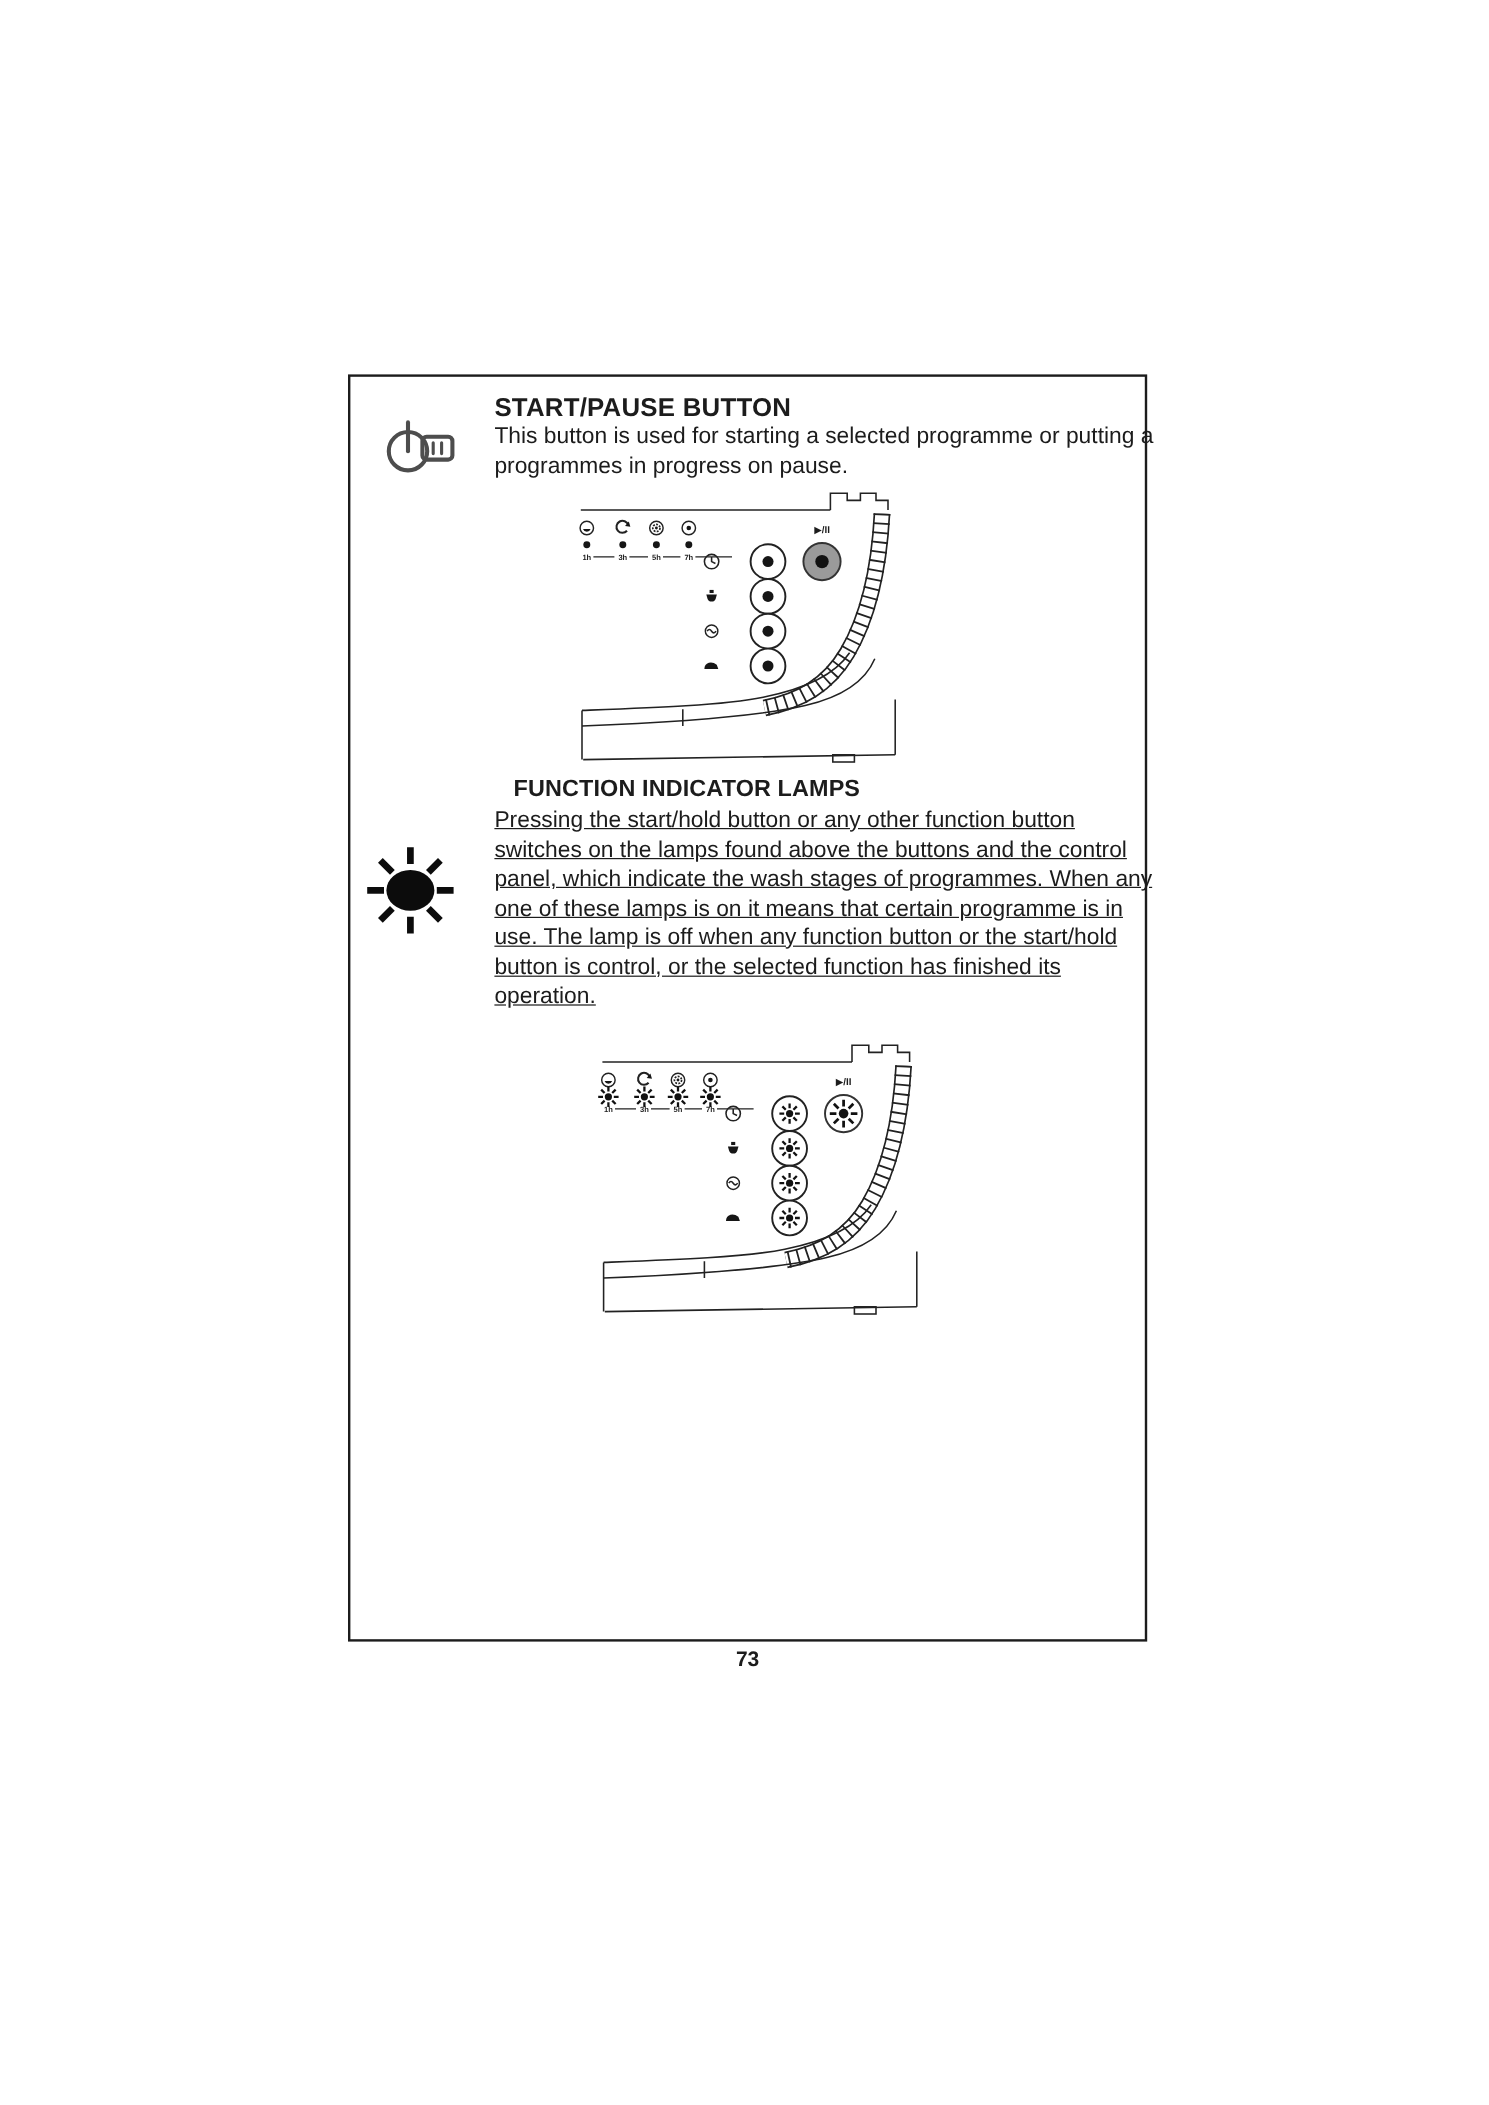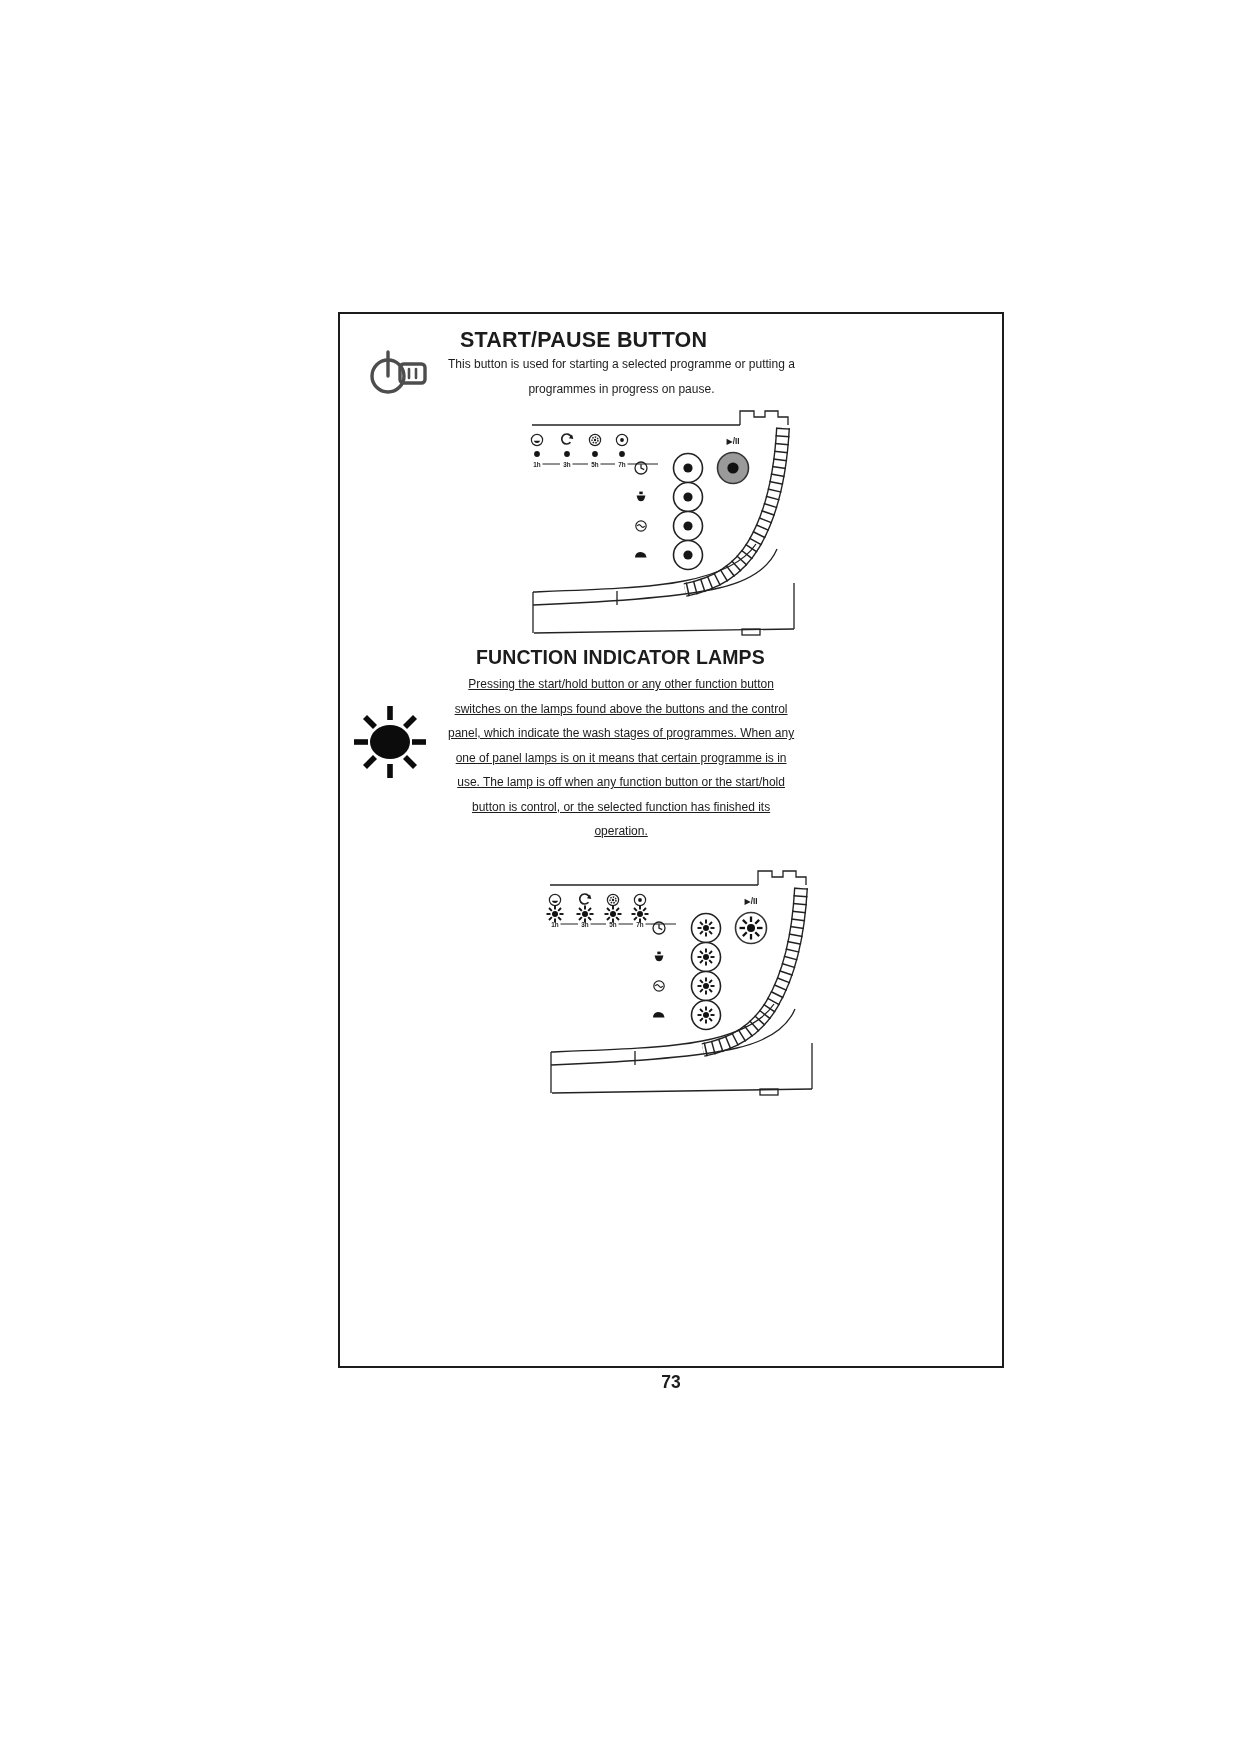--- a/index.html
+++ b/index.html
@@ -9,45 +9,43 @@
     --paper:#ffffff;
   }
   html,body{margin:0;padding:0;background:var(--paper);}
   .page{
     position:relative;
     width:1000px;height:1754px;
     background:var(--paper);
     font-family:"Liberation Sans","DejaVu Sans",sans-serif;
     color:var(--ink);
     overflow:hidden;
-    margin-left:48px;
   }
   .doc-box{
     position:absolute;
     left:290px;top:312px;
     width:666px;height:1056px;
     border:2.5px solid var(--ink);
     box-sizing:border-box;
   }
   .abs{position:absolute;}
   .h1{
     left:120px;top:14px;
     font-size:21.5px;font-weight:bold;letter-spacing:.2px;
     white-space:nowrap;
   }
   .h2{
     left:136px;top:332px;
     font-size:19.5px;font-weight:bold;letter-spacing:.1px;
     white-space:nowrap;
   }
   .bodytext{
-    left:108px;
-    font-size:12px;line-height:24.5px;
+    left:120px;
+    font-size:19px;line-height:24.5px;
     white-space:nowrap;
-    text-align:center;
   }
   .p1{top:38px;}
   .p2{top:358px;text-decoration:underline;}
   .diagram1{left:178px;top:86px;}
   .diagram2{left:196px;top:546px;}
   .margin-icon-1{left:24px;top:26px;}
   .margin-icon-2{left:8px;top:382px;}
   .page-number{
     position:absolute;
     left:290px;top:1372px;width:666px;
@@ -197,21 +195,21 @@
         <line x1="27" y1="61" x2="17" y2="71"></line>
           <line x1="57" y1="61" x2="67" y2="71"></line>
       </g>
     </svg>
 
     <div class="abs h2">FUNCTION INDICATOR LAMPS</div>
     <div class="abs bodytext p2">
       <div>Pressing the start/hold button or any other function button</div>
       <div>switches on the lamps found above the buttons and the control</div>
       <div>panel, which indicate the wash stages of programmes. When any</div>
-      <div>one of panel lamps is on it means that certain programme is in</div>
+      <div>one of these lamps is on it means that certain programme is in</div>
       <div>use. The lamp is off when any function button or the start/hold</div>
       <div>button is control, or the selected function has finished its</div>
       <div>operation.</div>
     </div>
 
     <svg class="abs diagram2" width="290" height="250" viewBox="0 0 290 250">
       <use href="#machine-outline"></use>
 
       <g>
         <use href="#burst-sm" x="19" y="54"></use>

